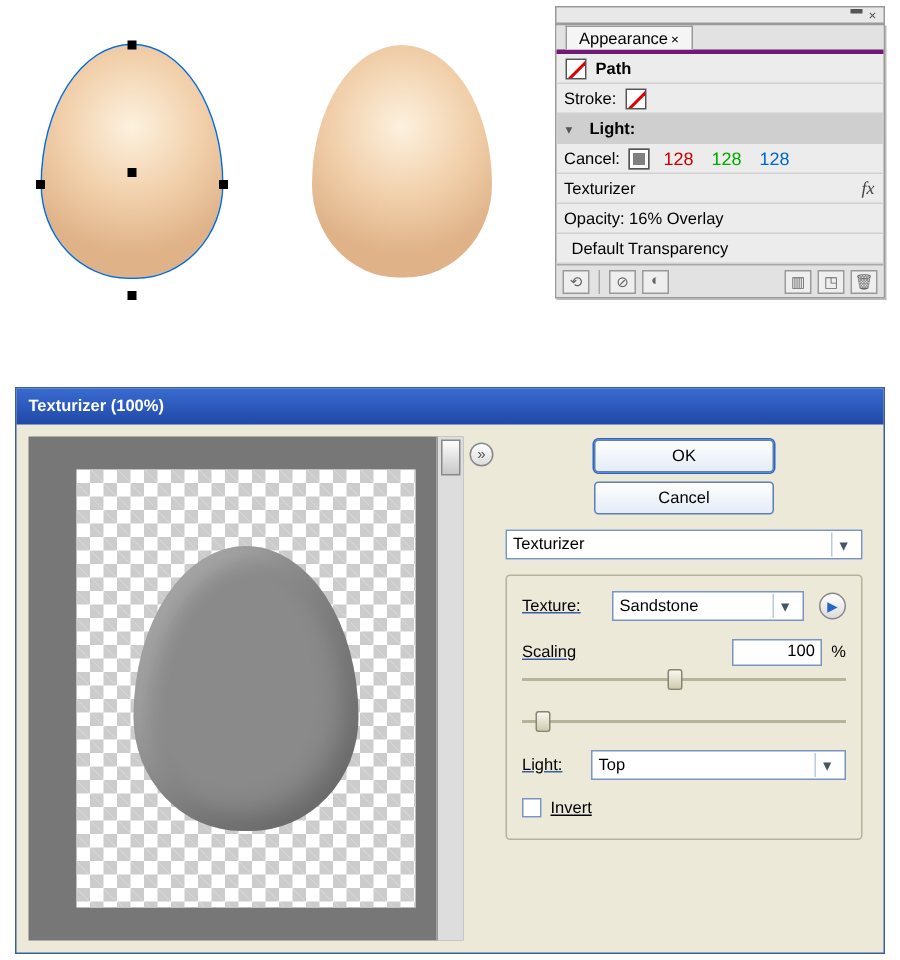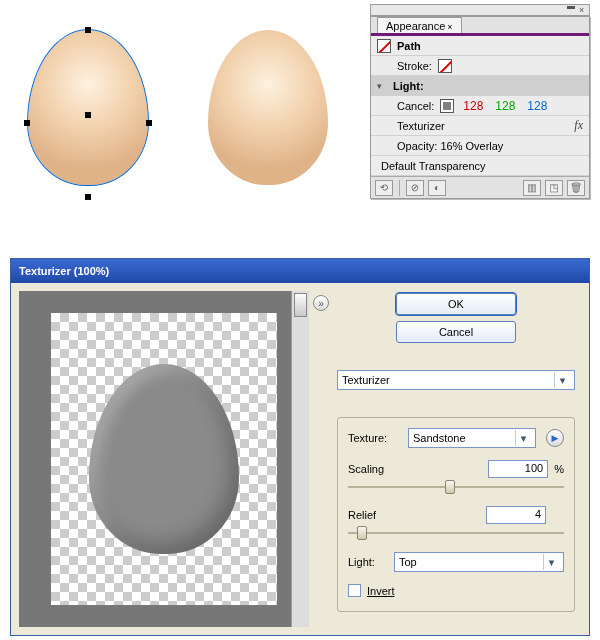--- a/index.html
+++ b/index.html
@@ -26,21 +26,21 @@
   .panel-sys { height: 12px; background: #e8e8e8; border: 1px solid #9a9a9a; display: flex; justify-content: flex-end; gap: 4px; padding: 0 2px; }
   .panel-sys span { width: 8px; height: 8px; margin-top:1px; }
   .min-ic { border-top: 3px solid #555; }
   .close-ic { font-size: 9px; line-height: 8px; color:#555; }
   .panel { border: 1px solid #9a9a9a; background: #ececec; box-shadow: 1px 1px 0 #bbb; }
   .tabbar { height: 19px; background: #e2e2e2; border-bottom: 3px solid #701a75; display: flex; align-items: flex-end; padding-left: 6px; }
   .tab { padding: 2px 8px 1px; background: #f5f5f5; border: 1px solid #9a9a9a; border-bottom: none; font-size: 10px; }
   .tab-x { font-size: 9px; margin-left: 2px; }
   .row { display: flex; align-items: center; height: 20px; padding: 0 6px; gap: 6px; border-bottom: 1px solid #d0d0d0; }
   .row.hl { background: #cfcfcf; }
-  .row.sub { padding-left: 26px; }
+  .row.sub { padding-left: 5px; }
   .drop-ic { width: 10px; font-size: 9px; color:#555; }
   .swatch { width: 14px; height: 14px; border: 1px solid #555; }
   .sw-none { background: #fff; position: relative; overflow: hidden; }
   .sw-none::after { content:""; position:absolute; left:-3px; top:6px; width:20px; height:1.5px; background:#d00; transform:rotate(-45deg); }
   .sw-gray { background: #808080; outline: 2px solid #fff; outline-offset:-3px; }
   .rgb { font-weight: normal; font-size: 12px; padding: 0 2px; border: 1px solid transparent;}
   .rgb.r{color:#c00} .rgb.g{color:#0a0} .rgb.b{color:#06c}
   .fx { margin-left:auto; font-style: italic; font-family: Georgia,serif; font-size: 12px; color:#444; }
   .panel-footer { height: 22px; background: #e2e2e2; border-top:1px solid #aaa; display:flex; align-items:center; gap:4px; padding:0 4px; }
   .ficon { width:18px; height:16px; border:1px solid #999; background:#eee; display:flex; align-items:center; justify-content:center; font-size:10px; color:#666;}
@@ -61,30 +61,30 @@
     border-radius:50% 50% 48% 48%/60% 60% 40% 40%;
     box-shadow: inset -8px -10px 20px rgba(0,0,0,.25), inset 8px 8px 14px rgba(255,255,255,.25);
     filter: contrast(1.02);
   }
   .pv-scroll{ position:absolute; top:0; right:0; width:18px; height:100%; background:#ddd; border-left:1px solid #999;}
   .pv-thumb{ position:absolute; top:2px; left:2px; right:2px; height:24px; background:linear-gradient(#fdfdfd,#c8c8c8); border:1px solid #888;}
 
   .collapse-col{ width:18px; padding-top:4px;}
   .circ-btn{ width:16px; height:16px; border:1px solid #888; border-radius:50%; background:linear-gradient(#fff,#dcdcdc); display:flex; align-items:center; justify-content:center; font-size:10px; color:#555;}
 
-  .ctrl-pane{ flex:1; display:flex; flex-direction:column; gap:27px; padding:2px 6px 2px 2px;}
+  .ctrl-pane{ flex:1; display:flex; flex-direction:column; gap:10px; padding:2px 6px 2px 2px;}
   .btncol{ display:flex; flex-direction:column; gap:6px; align-items:center;}
   .winbtn{ width:120px; height:22px; border:1px solid #5a7fbf; background:linear-gradient(#fefefe,#e4ecf7); border-radius:3px;}
   .winbtn.def{ outline:1px solid #2a64c4; outline-offset:0;}
   .group{ border:1px solid #b7b29a; border-radius:3px; padding:10px 10px 14px; display:flex; flex-direction:column; gap:12px; background:#ece9d8;}
   .sel{ height:20px; border:1px solid #7a95c4; background:#fff; display:flex; align-items:center; padding:0 4px; justify-content:space-between;}
   .sel .arr{ width:16px; height:16px; border-left:1px solid #bcd; display:flex; align-items:center; justify-content:center; color:#456;}
   .field-row{ display:flex; align-items:center; gap:6px;}
   .lbl{ width:54px;}
-  .lbl.u{ text-decoration-color:#3b5ea0; color:#000;}
+  .lbl.u{ text-decoration: underline; text-decoration-color:#3b5ea0; color:#000;}
   .numbox{ width:60px; height:18px; border:1px solid #7a95c4; background:#fff; text-align:right; padding:1px 4px;}
   .slider{ position:relative; height:14px; margin-top:2px;}
   .track{ position:absolute; left:0; right:0; top:6px; height:2px; background:#b7b29a;}
   .thumb{ position:absolute; top:0; width:10px; height:14px; background:linear-gradient(#f8f8f0,#cfcab0); border:1px solid #8a866e; border-radius:2px;}
   .play{ width:18px; height:18px; border:1px solid #888; border-radius:50%; background:linear-gradient(#fff,#dcdcdc); display:flex; align-items:center; justify-content:center; color:#2a64c4; font-size:9px; margin-left:4px;}
   .chk{ width:13px; height:13px; border:1px solid #7a95c4; background:#fff;}
 </style>
 </head>
 <body>
 
@@ -201,26 +201,20 @@
             <div class="numbox">100</div>
             <span>%</span>
           </div>
           <div class="slider">
             <div class="track"></div>
               <div class="thumb" style="left:45%"></div>
           </div>
         </div>
 
         <div>
-          <div class="field-row">
-            <span class="lbl u">Relief</span>
-            <span style="flex:1"></span>
-            <div class="numbox">4</div>
-            <span style="width:12px"></span>
-          </div>
           <div class="slider">
             <div class="track"></div>
               <div class="thumb" style="left:4%"></div>
           </div>
         </div>
 
         <div class="field-row">
           <span class="lbl u" style="width:40px">Light:</span>
           <div class="sel" style="flex:1">
             <span>Top</span>

